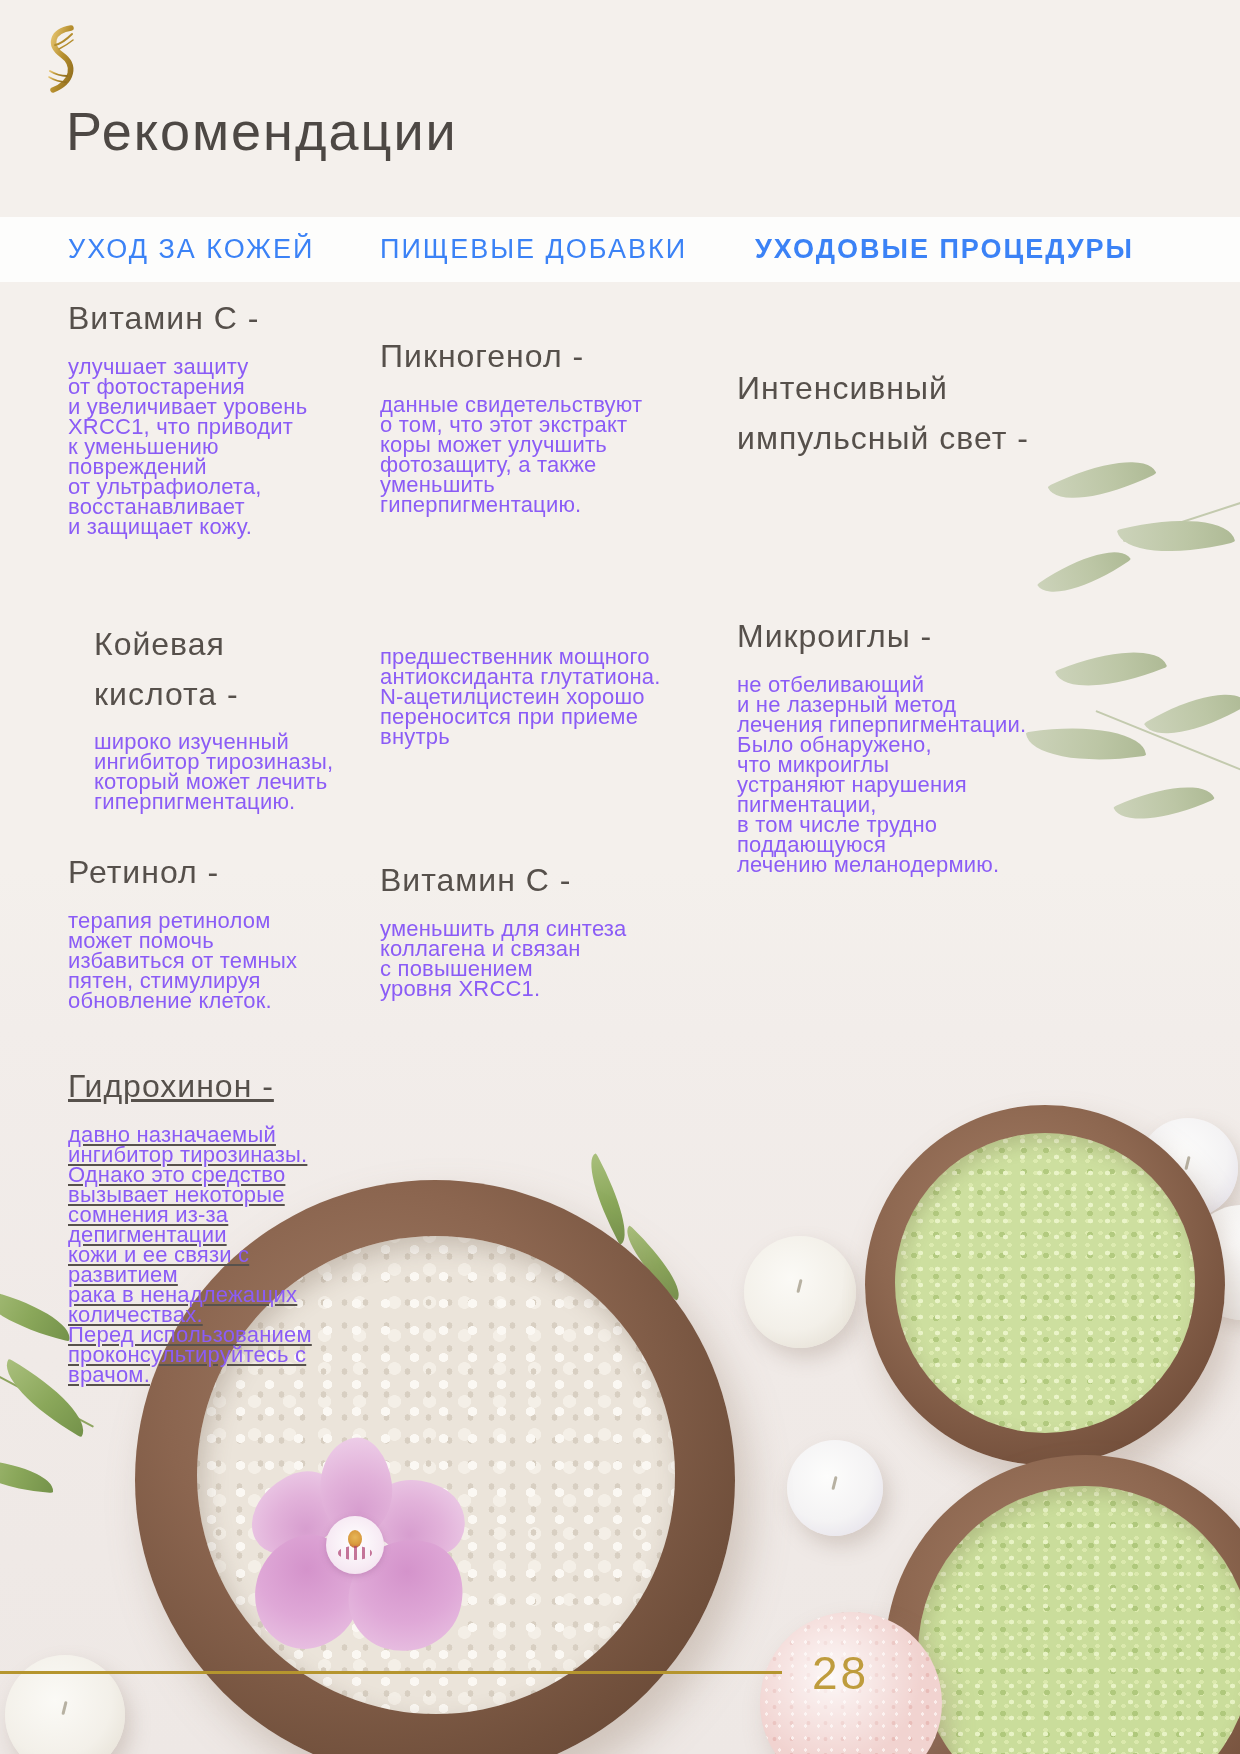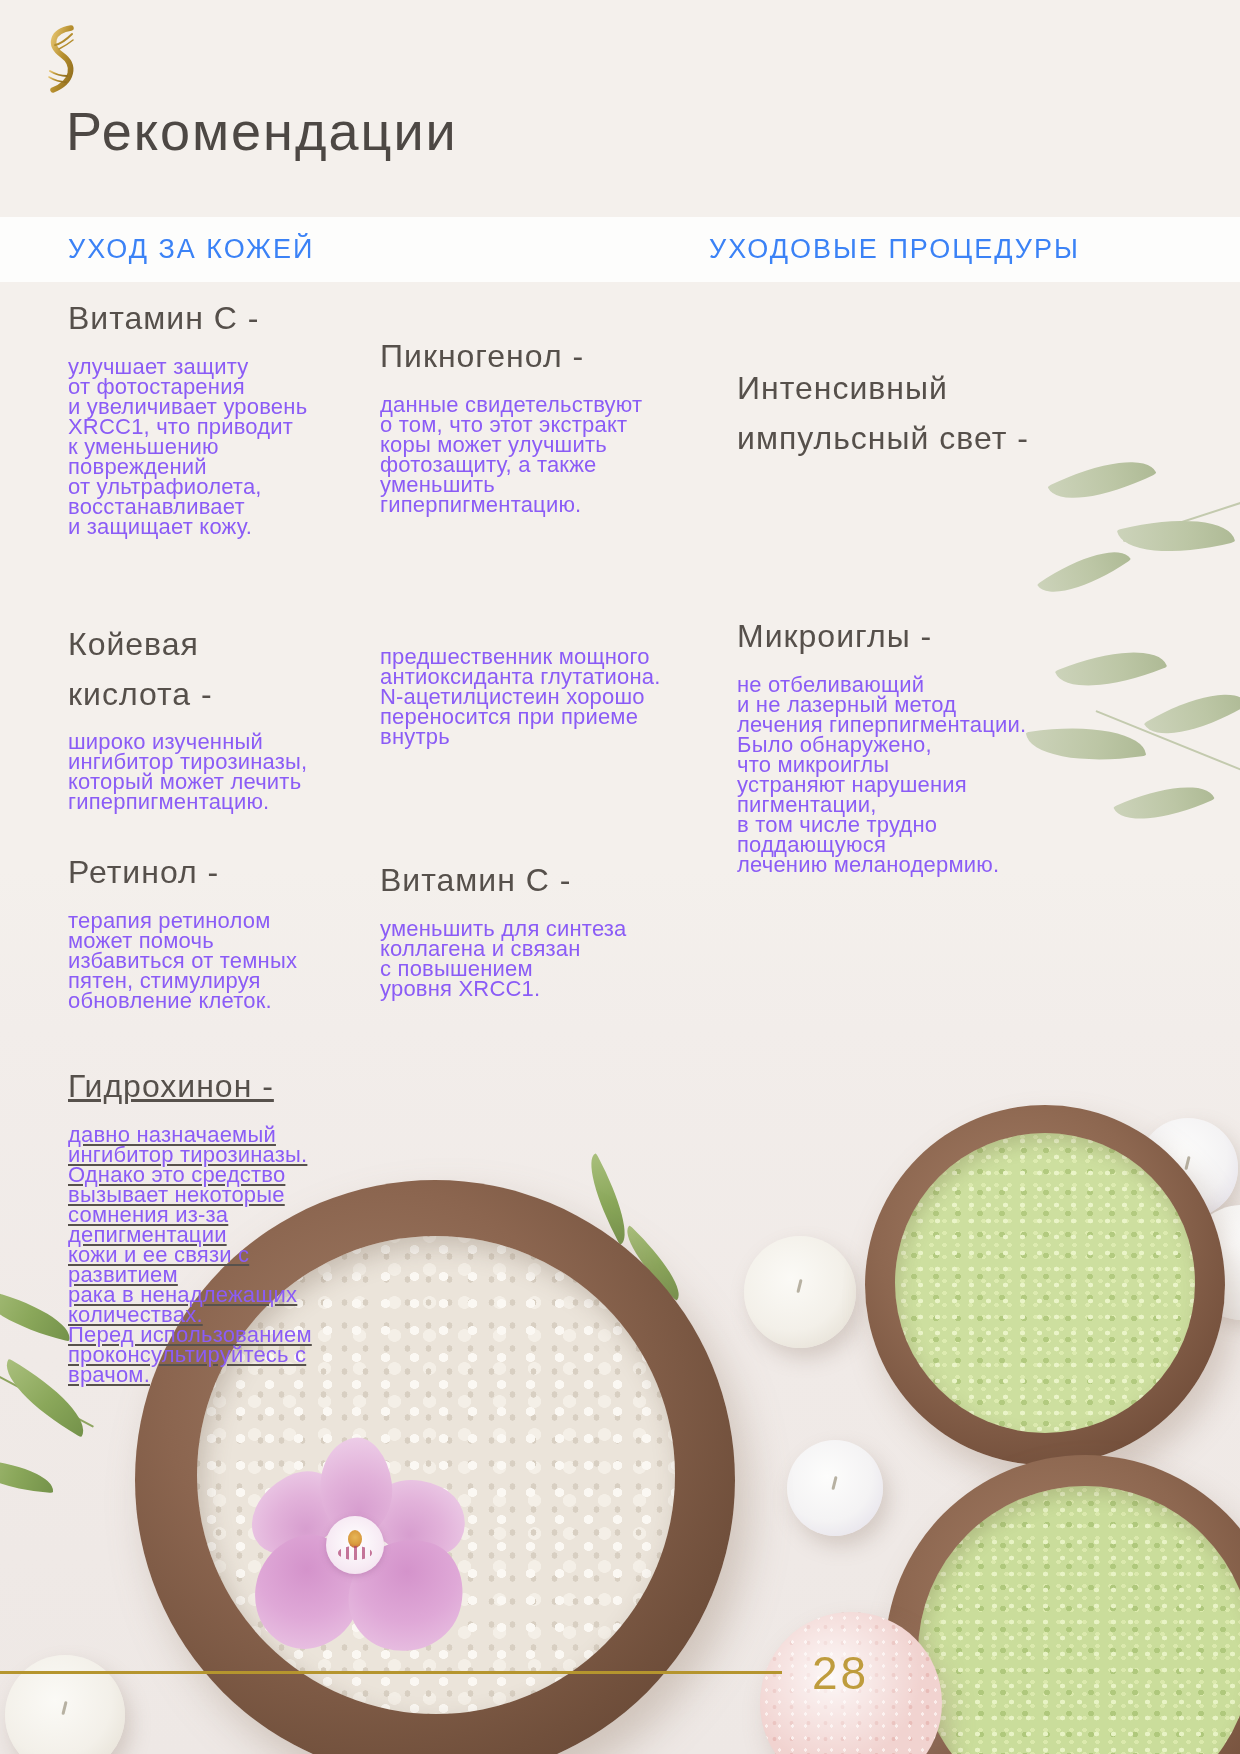--- a/index.html
+++ b/index.html
@@ -25,37 +25,37 @@
     position:absolute;left:0;top:217px;width:1240px;height:65px;
     background:#fdfdfc;z-index:2;
   }
   .band .col-header{
     position:absolute;top:0;height:77px;line-height:65px;
     font-size:27px;font-weight:300;letter-spacing:2px;color:#3b82f6;
     white-space:nowrap;
   }
   .col-header.c1{left:68px;}
   .col-header.c2{left:380px;}
-  .col-header.c3{left:709px;}
+  .col-header.c3{left:755px;font-weight:bold;}
   
   .col{position:absolute;top:0;z-index:3;}
   .col.c1{left:68px;width:280px;}
   .col.c2{left:380px;width:320px;}
   .col.c3{left:737px;width:330px;}
   .entry{position:absolute;left:0;width:100%;}
   .entry .term{
     margin:0;font-size:32px;font-weight:300;line-height:1.55;
     letter-spacing:1px;color:#56504b;white-space:pre-line;
   }
   .entry .desc{
     margin:13px 0 0 0;font-size:22px;font-weight:300;line-height:20px;
     letter-spacing:.2px;color:#8b5cf6;white-space:pre-line;
   }
   
-  .e-c1-0{top:294px;} .e-c1-1{top:620px;} .e-c1-2{top:848px;} .e-c1-3{top:1062px;text-decoration:underline;}
+  .e-c1-0{top:294px;} .e-c1-1{top:620px;margin-left:26px;} .e-c1-2{top:848px;} .e-c1-3{top:1062px;text-decoration:underline;}
   .e-c2-0{top:332px;} .e-c2-1{top:634px;} .e-c2-2{top:856px;}
   .e-c3-0{top:334px;margin-top:30px;} .e-c3-1{top:612px;}
   
   .prop{position:absolute;}
   .bowl{border-radius:50%;}
   .bowl .inner{position:absolute;border-radius:50%;}
   .bowl-white{
     left:135px;top:1180px;width:600px;height:600px;z-index:2;
     background:radial-gradient(circle at 40% 36%, #a07c65 0%, #8b654f 40%, #71503c 72%, #5d3f2f 100%);
     box-shadow:14px 22px 40px rgba(150,125,105,.35);
@@ -185,20 +185,21 @@
       <path d="M35 16 C30 20 25 23 21 25" stroke="url(#gold)" stroke-width="1.6" fill="none" stroke-linecap="round"></path>
       <path d="M12 47 C17 50 23 52 29 52" stroke="url(#gold)" stroke-width="2" fill="none" stroke-linecap="round"></path>
       <path d="M11 53 C16 56 22 58 28 58" stroke="url(#gold)" stroke-width="1.6" fill="none" stroke-linecap="round"></path>
     </svg>
   </div>
 
   <div class="page-title">Рекомендации</div>
 
   <div class="band">
     <div class="col-header c1">УХОД ЗА КОЖЕЙ</div>
+    <div class="col-header c2">ПИЩЕВЫЕ ДОБАВКИ</div>
     <div class="col-header c3">УХОДОВЫЕ ПРОЦЕДУРЫ</div>
   </div>
 
   <div class="col c1">
     <div class="entry e-c1-0">
       <h3 class="term">Витамин C -</h3>
       <p class="desc">улучшает защиту
 от фотостарения
 и увеличивает уровень
 XRCC1, что приводит

